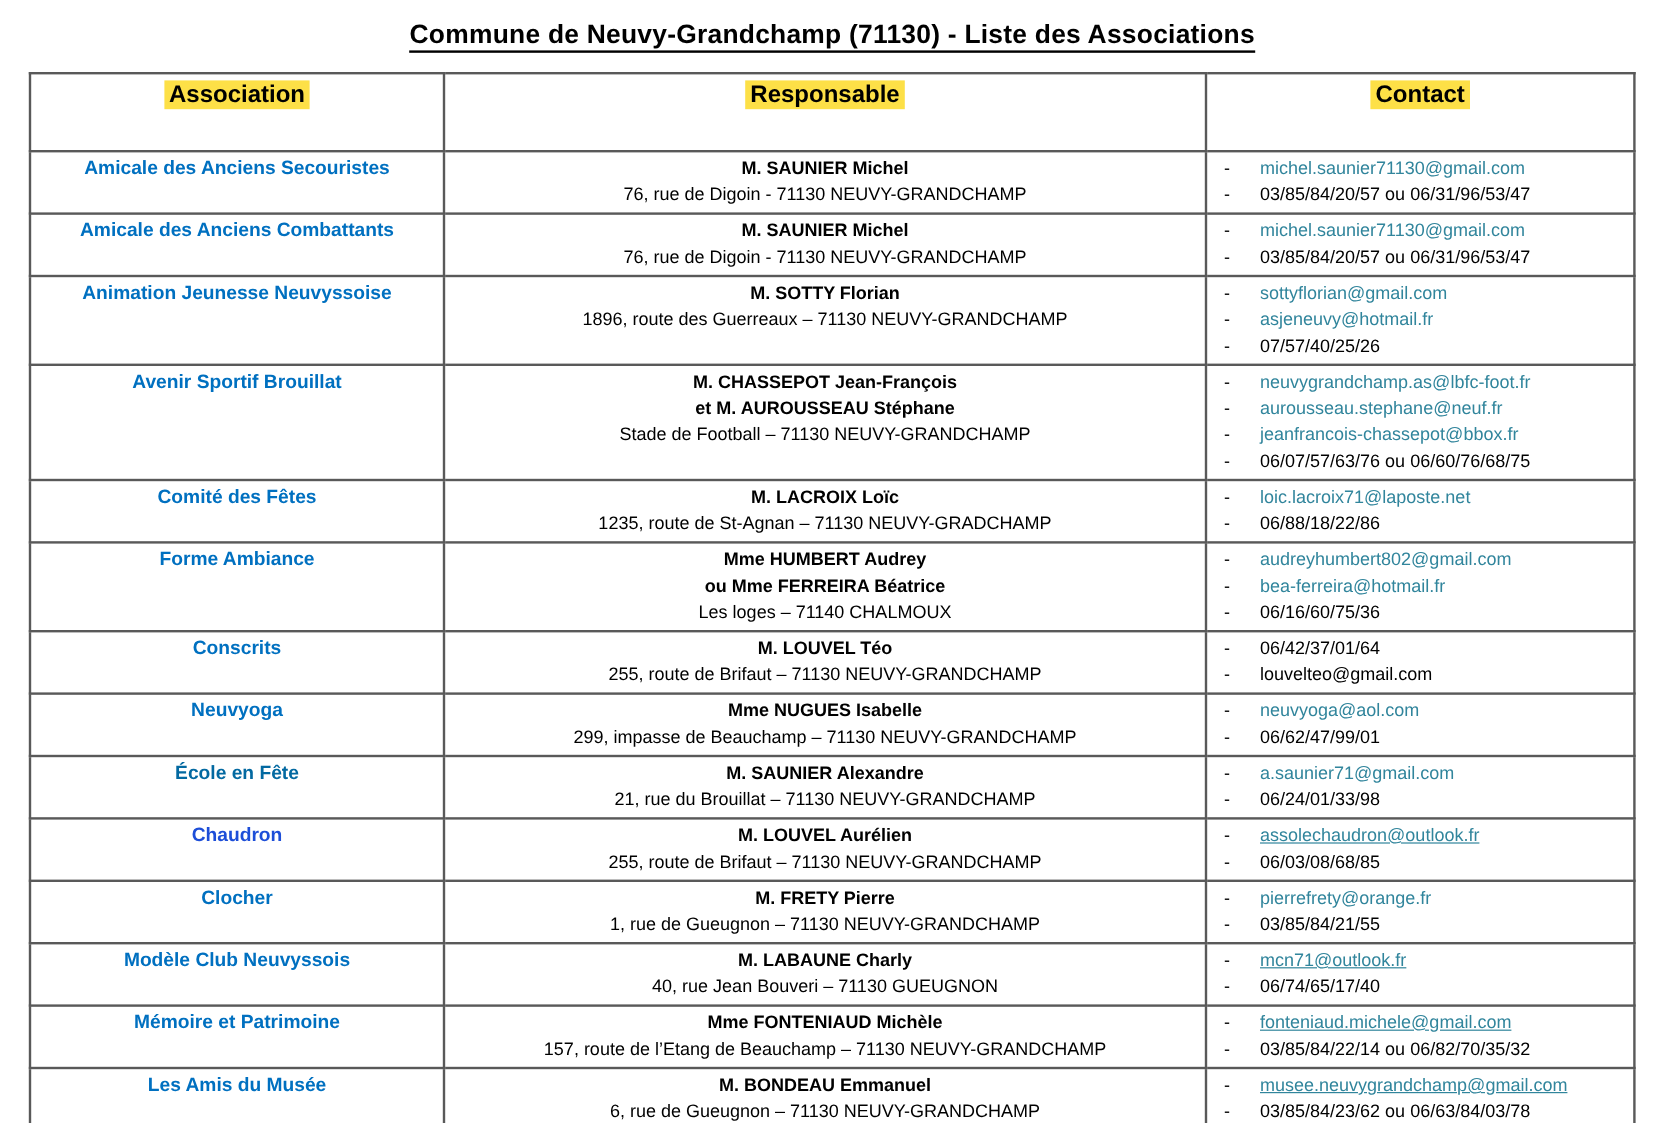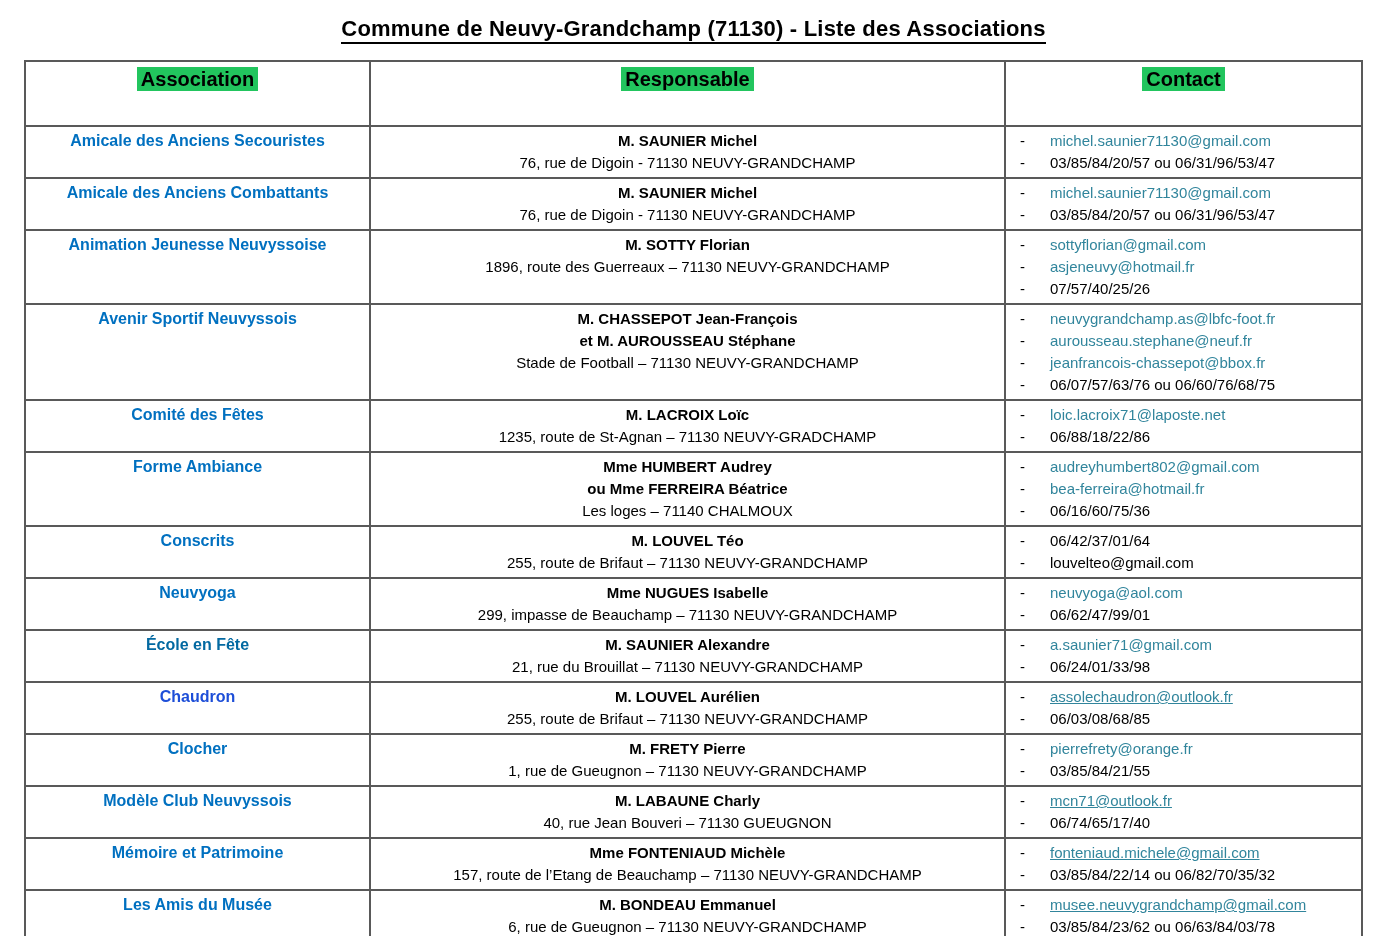--- a/index.html
+++ b/index.html
@@ -19,21 +19,21 @@
     width:1337px; margin:18px auto 0 auto;
   }
   .assoc-table th, .assoc-table td {
     border:2px solid #595959; vertical-align:top; overflow:hidden;
   }
   .assoc-table th {
     height:56px; padding-top:6px; text-align:center;
     font-size:20px; font-weight:bold;
   }
   .assoc-table th .hl {
-    background:#22c55e; padding:1px 4px;text-align:center;
+    background:#fde047; padding:1px 4px;text-align:center;
   }
   td.assoc {
     text-align:center; font-weight:bold; font-size:16px;
     padding:3px 4px; line-height:22px;
   }
   td.resp {
     text-align:center; font-size:15px; padding:3px 22px; line-height:22px;
   }
   .resp-line.bold { font-weight:bold; }
   td.contact {
@@ -123,21 +123,21 @@
               <span class="dash">-</span>
               <span class="c-email">asjeneuvy@hotmail.fr</span>
             </div>
             <div class="contact-line">
               <span class="dash">-</span>
               <span class="c-plain">07/57/40/25/26</span>
             </div>
           </td>
         </tr>
         <tr>
-          <td class="assoc" style="color: rgb(0, 112, 192);">Avenir Sportif Neuvyssois</td>
+          <td class="assoc" style="color: rgb(0, 112, 192);">Avenir Sportif Brouillat</td>
           <td class="resp">
             <div class="resp-line bold">M. CHASSEPOT Jean-François</div>
             <div class="resp-line bold">et M. AUROUSSEAU Stéphane</div>
             <div class="resp-line">Stade de Football – 71130 NEUVY-GRANDCHAMP</div>
           </td>
           <td class="contact">
             <div class="contact-line">
               <span class="dash">-</span>
               <span class="c-email">neuvygrandchamp.as@lbfc-foot.fr</span>
             </div>

